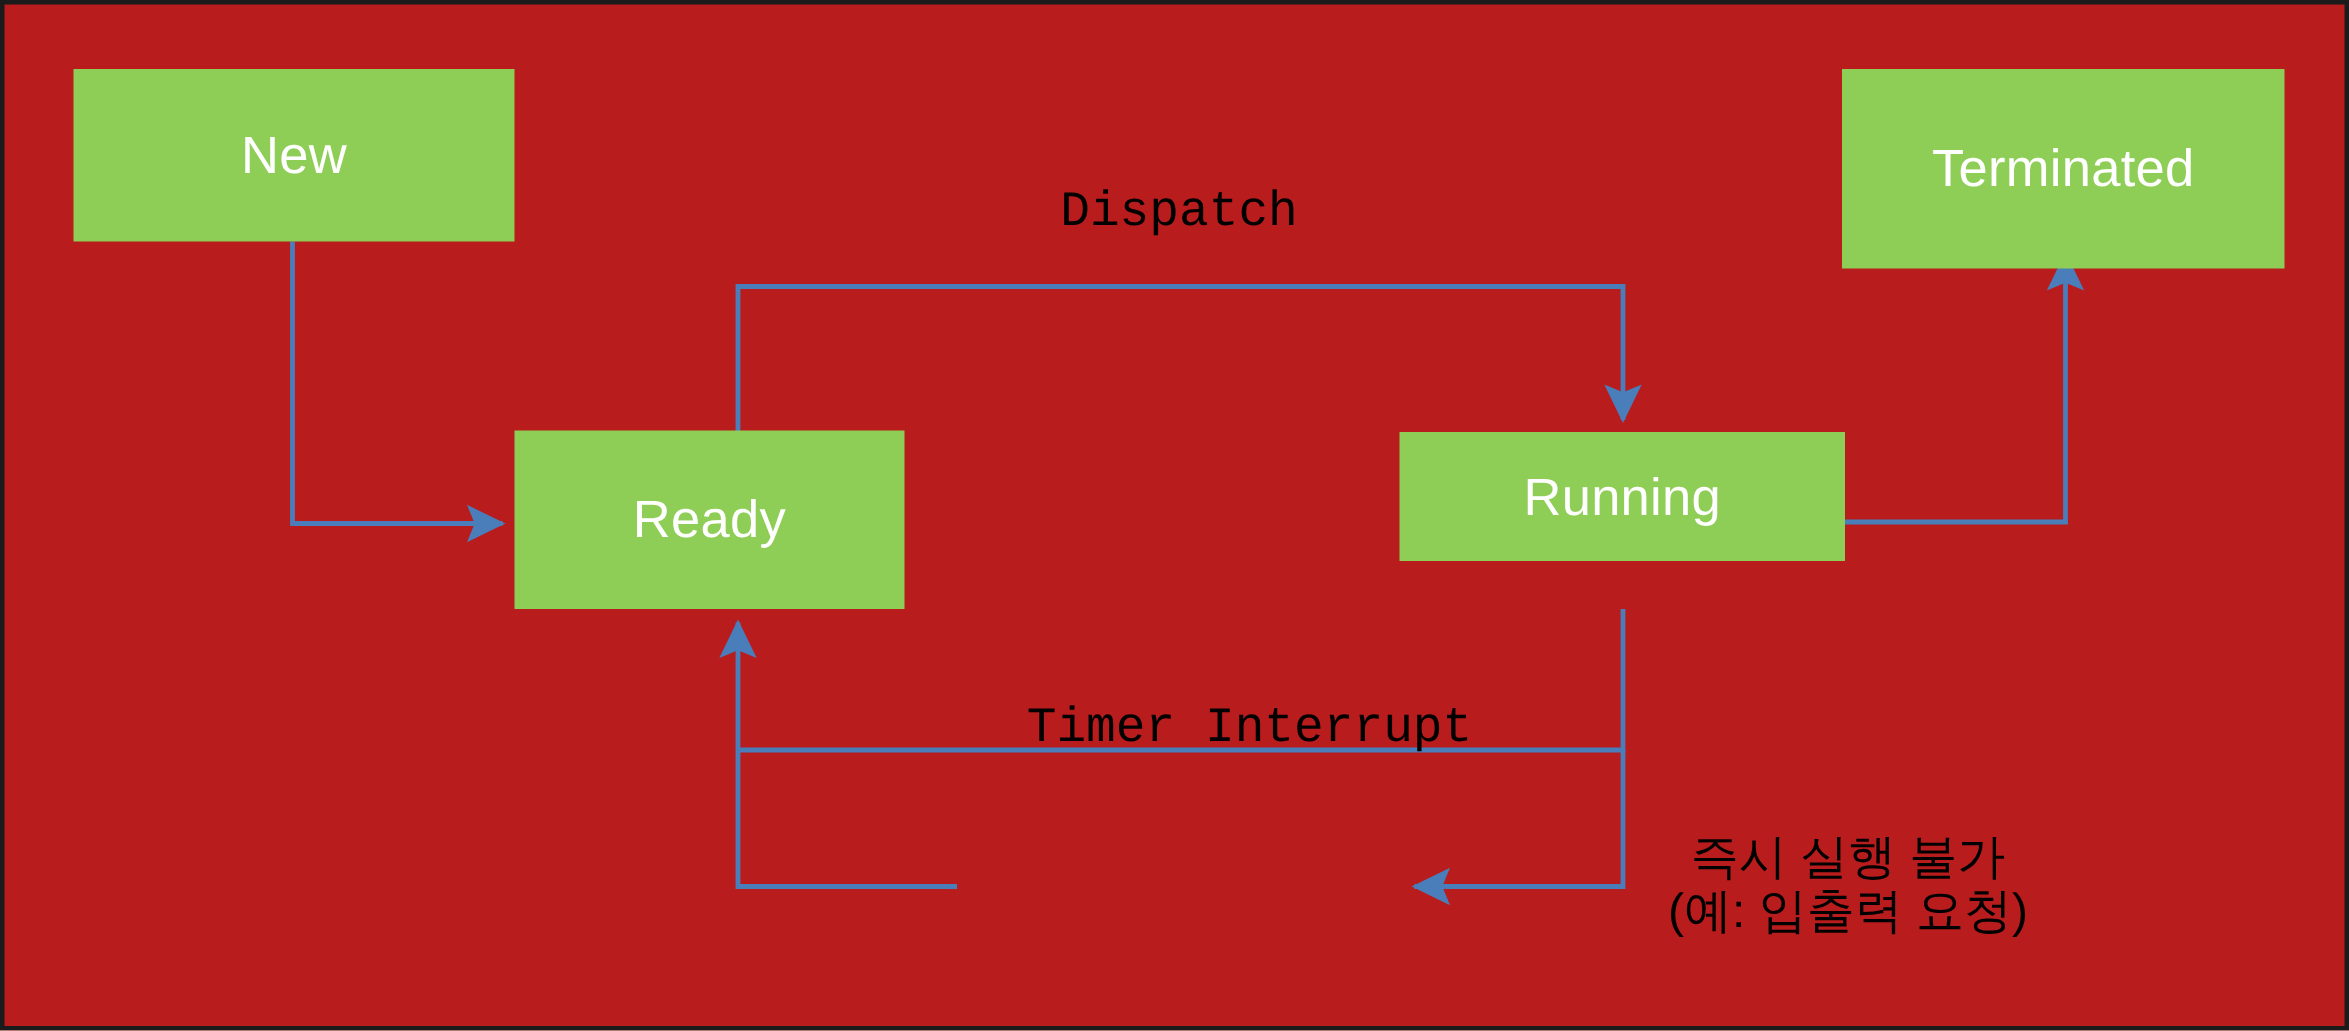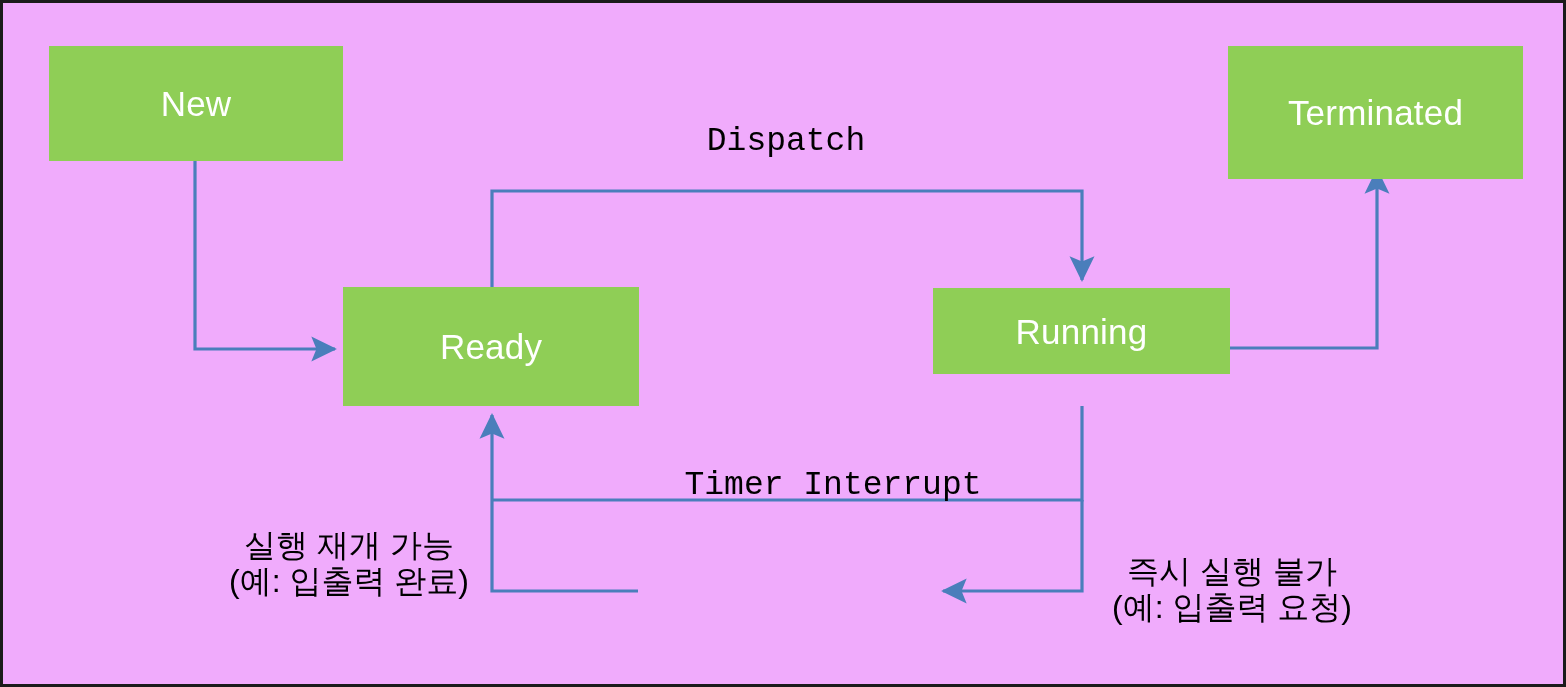--- a/index.html
+++ b/index.html
@@ -7,21 +7,21 @@
     padding: 0;
     background: #ffffff;
   }
   body {
     font-family: "Liberation Sans", "DejaVu Sans", sans-serif;
   }
   #canvas {
     position: relative;
     width: 1566px;
     height: 687px;
-    background: #f0abfc;
+    background: #b91c1c;
     box-sizing: border-box;
     border: 3px solid #1b1b1b;
     overflow: hidden;
   }
   #diagram-svg {
     position: absolute;
     left: 0;
     top: 0;
     width: 1566px;
     height: 687px;
@@ -90,40 +90,36 @@
       <path d="M 1079,497 L 1079,588 L 940,588" marker-end="url(#arrowhead)"></path>
 
       <path d="M 635,588 L 489,588 L 489,412" marker-end="url(#arrowhead)"></path>
     </g>
   </svg>
 
   <div class="node-box" style="left:46px; top:43px; width:294px; height:115px;">
     <span class="node-label">New</span>
   </div>
 
-  <div class="node-box" style="left:340px; top:284px; width:296px; height:119px;">
+  <div class="node-box" style="left:340px; top:284px; width:260px; height:119px;">
     <span class="node-label">Ready</span>
   </div>
 
   <div class="node-box" style="left:930px; top:285px; width:297px; height:86px;">
     <span class="node-label">Running</span>
   </div>
 
   <div class="node-box" style="left:1225px; top:43px; width:295px; height:133px;text-align:right;">
     <span class="node-label">Terminated</span>
   </div>
 
 
   <div class="edge-label" style="left:783px; top:139px;">Dispatch</div>
 
   <div class="edge-label" style="left:830px; top:455px;margin-top:28px;">Timer Interrupt</div>
 
-  <div class="edge-label-multiline" style="left:346px; top:561px;">
-    <span class="kline">실행 재개 가능</span>
-    <span class="kline">(예: 입출력 완료)</span>
-  </div>
 
   <div class="edge-label-multiline" style="left:1229px; top:587px;">
     <span class="kline">즉시 실행 불가</span>
     <span class="kline">(예: 입출력 요청)</span>
   </div>
 
 </div>
 
 </body></html>

